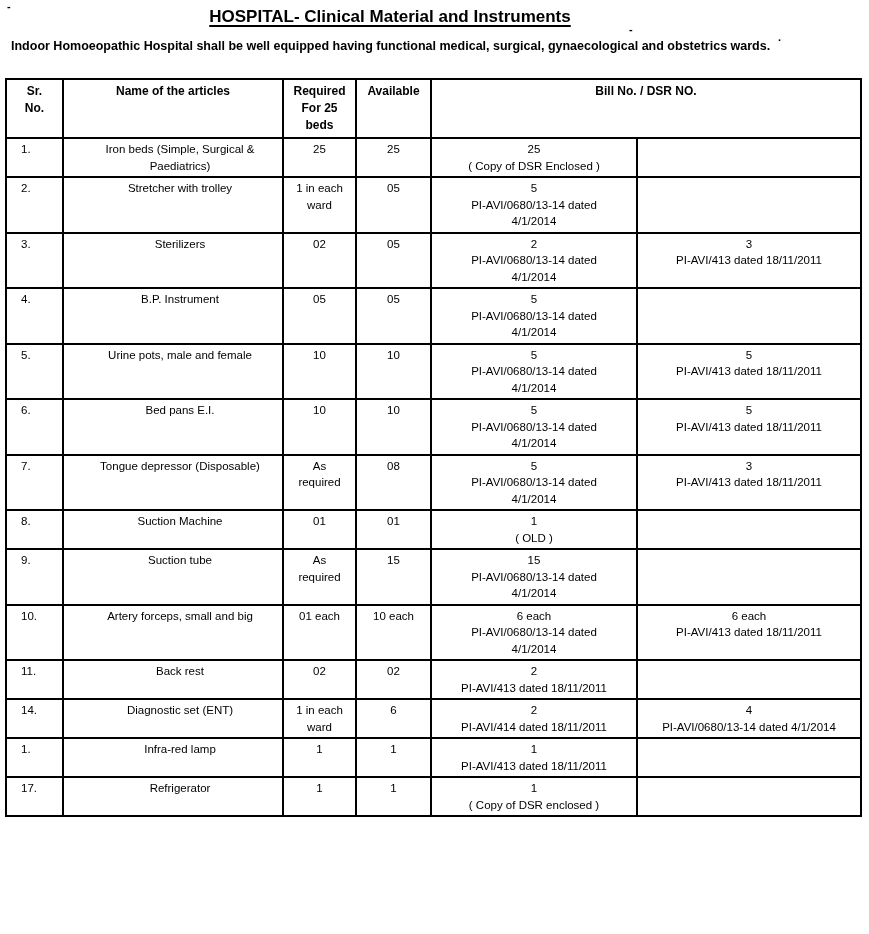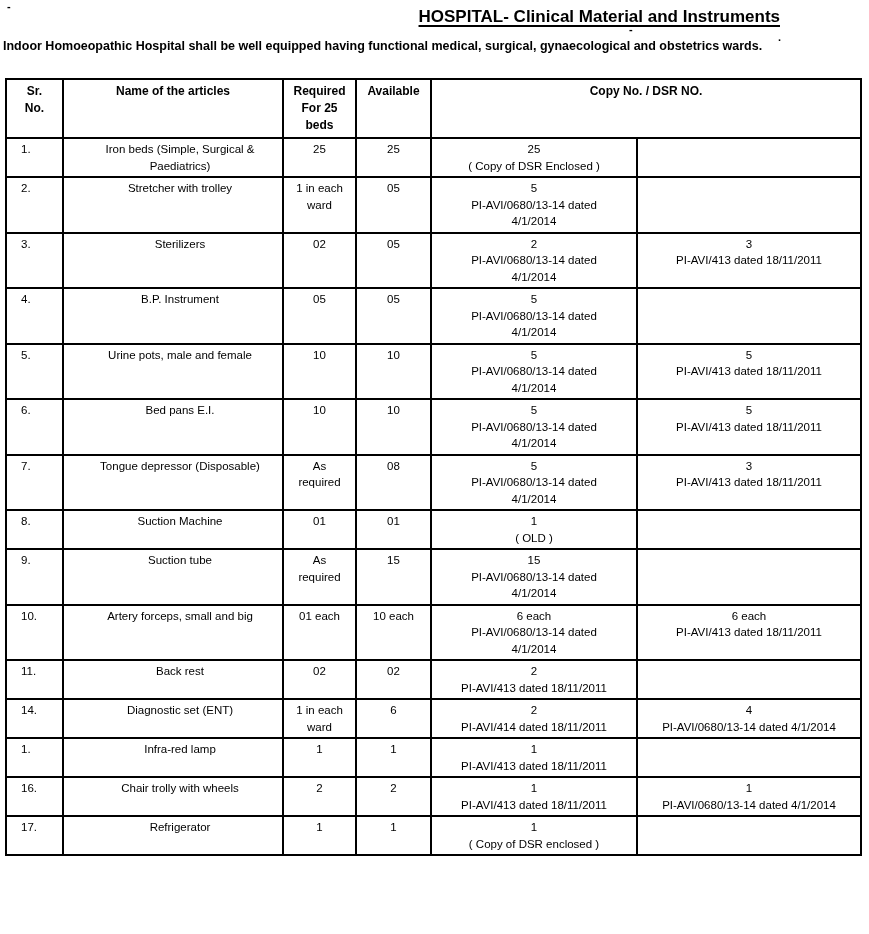--- a/index.html
+++ b/index.html
@@ -19,34 +19,34 @@
     font-weight: bold;
     color: #000;
     line-height: 1;
   }
   .stray-1 { left: 7px; top: 1px; }
   .stray-2 { left: 629px; top: 24px; }
   .stray-3 { left: 778px; top: 32px; }
   .title-wrap {
     width: 780px;
     margin-top: 7px;
-    text-align: right;
+    text-align: center;
   }
   .doc-title {
     display: inline-block;
     font-size: 17px;
     font-weight: bold;
     text-decoration: underline;
     text-decoration-thickness: 2px;
     text-underline-offset: 3px;
     letter-spacing: 0px;
   }
   .doc-subtitle {
     margin-top: 12px;
-    margin-left: 3px;
+    margin-left: 11px;
     font-size: 12.5px;
     font-weight: bold;
     white-space: nowrap;
   }
   table.equip {
     position: absolute;
     left: 5px;
     top: 78px;
     border-collapse: collapse;
     table-layout: fixed;
@@ -100,21 +100,21 @@
     </colgroup>
     <thead>
       <tr>
         <th class="h-sr">Sr.
 No.</th>
         <th>Name of the articles</th>
         <th>Required
 For 25
 beds</th>
         <th>Available</th>
-        <th colspan="2">Copy No. / DSR NO.</th>
+        <th colspan="2">Bill No. / DSR NO.</th>
       </tr>
     </thead>
     <tbody>
         <tr>
           <td class="col-sr">1.</td>
           <td class="col-name">Iron beds (Simple, Surgical &amp;
 Paediatrics)</td>
           <td class="col-req">25</td>
           <td class="col-avail">25</td>
           <td class="col-bill">25
@@ -241,30 +241,20 @@
         <tr>
           <td class="col-sr">1.</td>
           <td class="col-name">Infra-red lamp</td>
           <td class="col-req">1</td>
           <td class="col-avail">1</td>
           <td class="col-bill">1
 PI-AVI/413 dated 18/11/2011</td>
           <td class="col-bill"></td>
         </tr>
         <tr>
-          <td class="col-sr">16.</td>
-          <td class="col-name">Chair trolly with wheels</td>
-          <td class="col-req">2</td>
-          <td class="col-avail">2</td>
-          <td class="col-bill">1
-PI-AVI/413 dated 18/11/2011</td>
-          <td class="col-bill">1
-PI-AVI/0680/13-14 dated 4/1/2014</td>
-        </tr>
-        <tr>
           <td class="col-sr">17.</td>
           <td class="col-name">Refrigerator</td>
           <td class="col-req">1</td>
           <td class="col-avail">1</td>
           <td class="col-bill">1
 ( Copy of DSR enclosed )</td>
           <td class="col-bill"></td>
         </tr>
       </tbody>
   </table>

